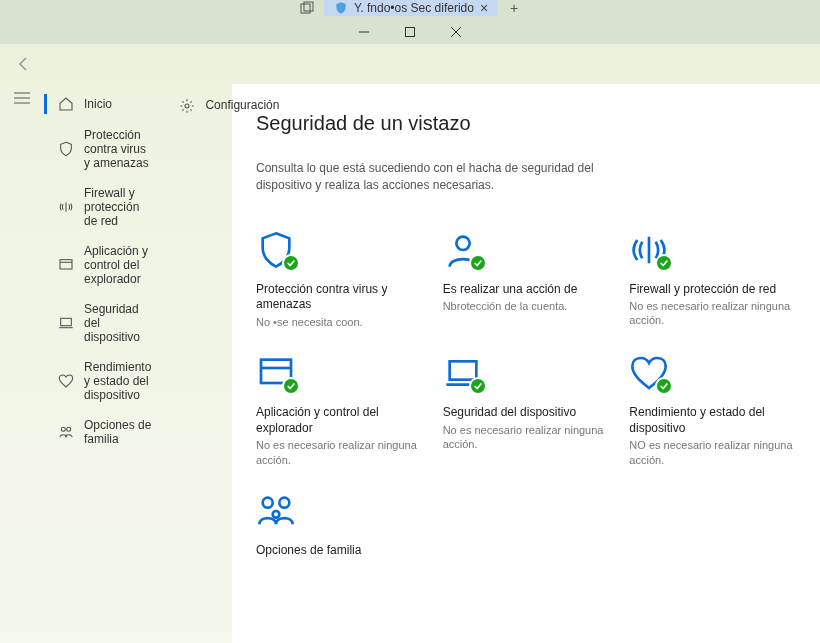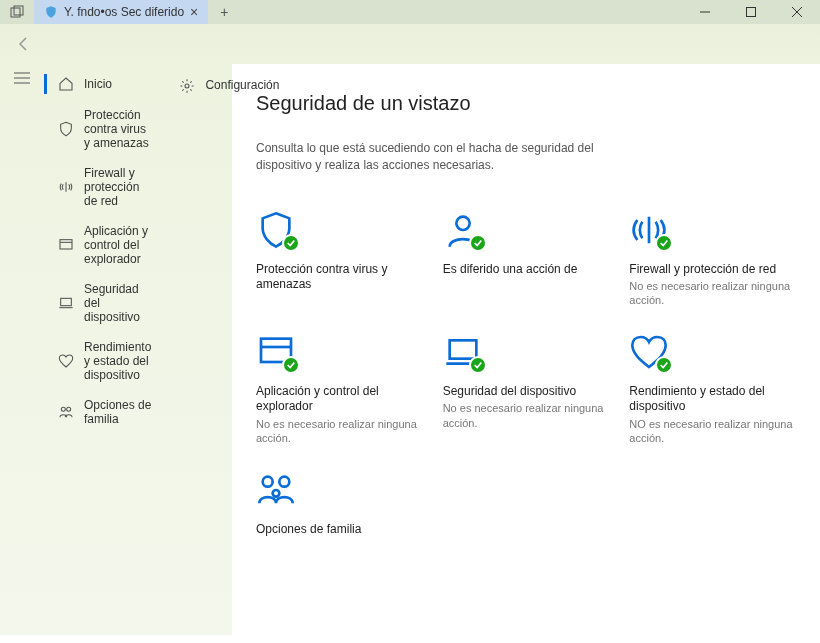--- a/index.html
+++ b/index.html
@@ -1,18 +1,18 @@
 <!DOCTYPE html>
 <html><head>
 <meta charset="utf-8">
 <style>
 * { margin: 0; padding: 0; box-sizing: border-box; }
 body { font-family: "Segoe UI", sans-serif; font-size: 12px; background: #fff; width: 820px; height: 643px; overflow: hidden; }
 
-.titlebar { height: 24px; background: #d8e2cf; display: flex; align-items: center; justify-content: space-between; }
+.titlebar { height: 44px; background: #d8e2cf; display: flex; align-items: center; justify-content: space-between; flex-direction: column; }
 .tl-left { display: flex; align-items: center; height: 100%; }
 .tabs-icon { width: 34px; height: 100%; display:flex; align-items:center; justify-content:center; color:#555; }
 .tab { height: 100%; background: #c5d8f2; padding: 0 10px; display: flex; align-items: center; gap: 6px; min-width: 160px; color:#333; }
 .tab-close { font-size: 14px; margin-left:auto; color:#444; }
 .newtab { width: 32px; display:flex; align-items:center; justify-content:center; color:#555; font-size:14px; }
 .winctrls { display:flex; }
 .winbtn { width: 46px; height: 32px; display:flex; align-items:center; justify-content:center; color:#333; }
 
 .topbar { height: 40px; display:flex; align-items:center; padding: 0 12px; }
 .back { width:24px; height:24px; display:flex; align-items:center; justify-content:center; color:#888; }
@@ -180,35 +180,37 @@
           <svg class="main-ic" viewBox="0 0 24 24">
               <path d="M12 2 L20 5 V11 C20 16 16 20 12 22 C8 20 4 16 4 11 V5 Z"></path>
             </svg>
           <span class="badge">
               <svg viewBox="0 0 12 12">
                 <path d="M2 6 L5 9 L10 3" stroke="#fff" fill="none" stroke-width="2"></path>
               </svg>
             </span>
         </div>
         <h3>Protección contra virus y amenazas</h3>
+        <p>No •se necesita coon.</p>
       </div>
 
       <div class="card">
         <div class="icon">
           <svg class="main-ic" viewBox="0 0 24 24">
               <circle cx="12" cy="8" r="4"></circle>
               <path d="M4 22 C4 16 20 16 20 22"></path>
             </svg>
           <span class="badge">
               <svg viewBox="0 0 12 12">
                 <path d="M2 6 L5 9 L10 3" stroke="#fff" fill="none" stroke-width="2"></path>
               </svg>
             </span>
         </div>
-        <h3>Es diferido una acción de</h3>
+        <h3>Es realizar una acción de</h3>
+        <p>Nbrotección de la cuenta.</p>
       </div>
 
       <div class="card">
         <div class="icon">
           <svg class="main-ic" viewBox="0 0 24 24">
               <path d="M5 6 C2 10 2 14 5 18 M19 6 C22 10 22 14 19 18 M12 4 V20 M8 7 C6 10 6 14 8 17 M16 7 C18 10 18 14 16 17"></path>
             </svg>
           <span class="badge">
               <svg viewBox="0 0 12 12">
                 <path d="M2 6 L5 9 L10 3" stroke="#fff" fill="none" stroke-width="2"></path>

